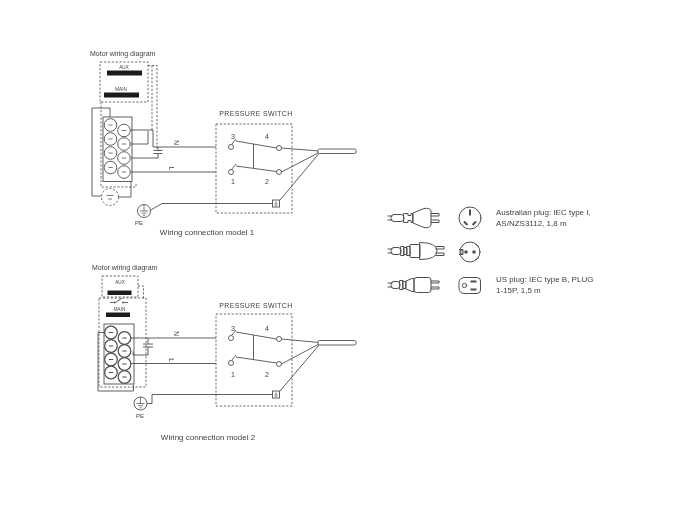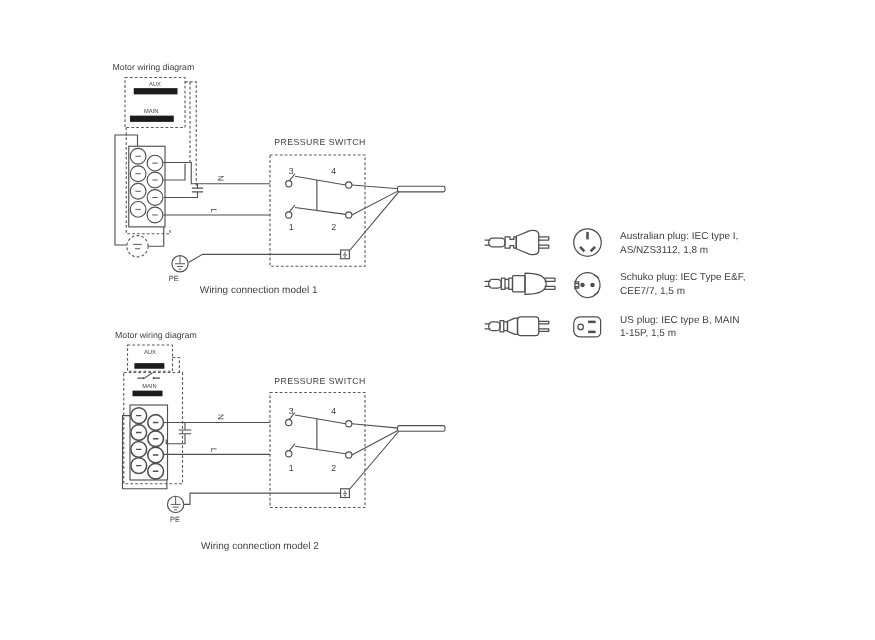--- a/index.html
+++ b/index.html
@@ -14,21 +14,21 @@
   .mk{stroke:#5a5a5a;stroke-width:.8;fill:none;}
   .mk2{stroke:#4f4f4f;stroke-width:1.1;fill:none;}
   .t8{font-size:8px;}
   .t7{font-size:7px;}
   .t65{font-size:6.5px;}
   .t6{font-size:6px;}
   .t5{font-size:4.6px;}
   .ps{font-size:7px;letter-spacing:.35px;}
   .mid{text-anchor:middle;}
   .legend{position:absolute;left:386px;top:176px;width:312px;height:134px;}
-  .legend-row{position:absolute;left:0;height:30px;width:100%;}
+  .legend-row{position:absolute;left:0;height:30px;width:100%;margin-top:24px;}
   .side-icon{position:absolute;left:0;top:0;}
   .face-icon{position:absolute;left:70px;top:1px;}
   .legend-text{position:absolute;left:110px;top:50%;transform:translateY(-50%);
                font-size:8px;line-height:11px;color:#3f3f3f;white-space:nowrap;}
   .li{stroke:#4f4f4f;stroke-width:1;fill:none;stroke-linejoin:round;stroke-linecap:round;}
   .lif{fill:#4f4f4f;stroke:none;}
 </style>
 </head>
 <body>
 
@@ -206,42 +206,38 @@
         <path class="li" d="M34,6.5 Q51,6.5 51,15 Q51,23.5 34,23.5 Z"></path>
         <path class="li" d="M50,10.5 h8 v2.5 h-8 M50,17 h8 v2.5 h-8"></path>
       </svg>
       <svg class="face-icon" width="28" height="28" viewBox="0 0 28 28">
         <circle class="li" cx="14" cy="15" r="10"></circle>
         <circle class="lif" cx="10" cy="15" r="1.8"></circle>
         <circle class="lif" cx="18" cy="15" r="1.8"></circle>
         <path class="li" d="M19.5,7 L22.5,9.2 M19.5,23 L22.5,20.8"></path>
         <path class="li" d="M3.5,12.5 h3.5 v5 h-3.5 M4,13.8 h2.5 M4,16.2 h2.5"></path>
       </svg>
-      <div class="legend-text">
-        <div>Schuko plug: IEC Type E&amp;F,</div>
-        <div>CEE7/7, 1,5 m</div>
-      </div>
     </div>
 
     <div class="legend-row" style="top:70px">
       <svg class="side-icon" width="69" height="30" viewBox="0 0 69 30">
         <path class="li" d="M2,13 H6 M2,17 H6"></path>
         <rect class="li" x="5" y="11.5" width="9" height="7" rx="3"></rect>
         <path class="li" d="M14,10.5 h3 v9 h-3 z M17,11.5 h3 v7 h-3 z"></path>
         <path class="li" d="M20,11 L26,8.5 H28 V21.5 H26 L20,19 Z"></path>
         <rect class="li" x="28" y="7.5" width="17" height="15" rx="2.5"></rect>
         <path class="li" d="M45,11 h8 v2 h-8 M45,17 h8 v2 h-8"></path>
       </svg>
       <svg class="face-icon" width="28" height="28" viewBox="0 0 28 28">
         <path class="li" d="M8,6.5 h13 a3.5,3.5 0 0 1 3.5,3.5 v9 a3.5,3.5 0 0 1 -3.5,3.5 h-13 a5,5 0 0 1 -5,-5 v-6 a5,5 0 0 1 5,-5 z"></path>
         <circle class="li" cx="8.5" cy="14.5" r="2.2"></circle>
         <rect class="lif" x="14.5" y="9.5" width="6" height="2"></rect>
         <rect class="lif" x="14.5" y="17.5" width="6" height="2"></rect>
       </svg>
       <div class="legend-text">
-        <div>US plug: IEC type B, MAIN</div>
+        <div>US plug: IEC type B, PLUG</div>
         <div>1-15P, 1,5 m</div>
       </div>
     </div>
 
 
   </div>
 </div>
 
 </body></html>

